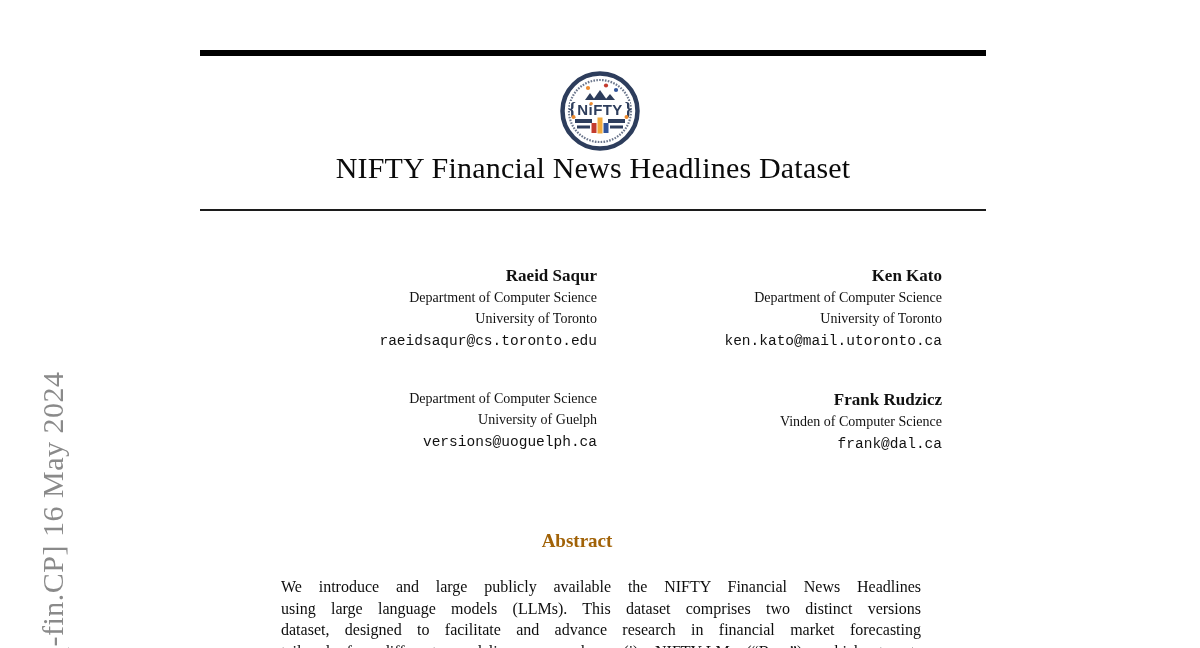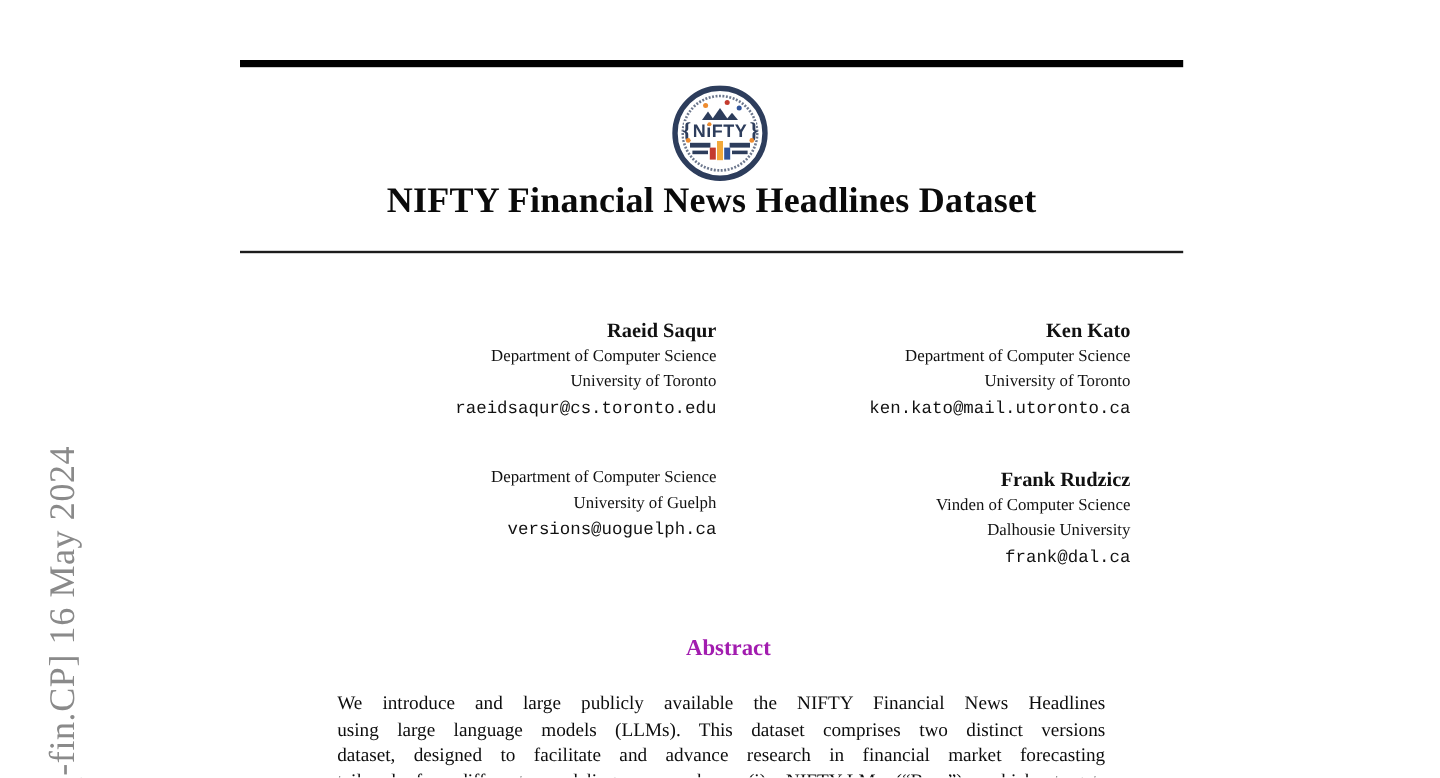--- a/index.html
+++ b/index.html
@@ -35,45 +35,45 @@
   }
 
   .logo-wrap {
     position:absolute; left:560px; top:71px;
     width:80px; height:80px;
   }
 
   .title {
     position:absolute; left:200px; top:151px; width:786px;
     text-align:center;
-    font-size:30px; font-weight:bold;
+    font-size:30px; font-weight:normal;
     letter-spacing:0.2px;
     color:#0a0a0a;
   }
 
   .authors {
     position:absolute; left:252px; top:264px; width:690px;
     display:grid;
     grid-template-columns:1fr 1fr;
     row-gap:36px;
   }
   .author-card { text-align:right; line-height:21px; }
   .author-name { font-weight:bold; font-size:17px; line-height:23px; }
   .author-affil { font-size:14px; }
   .author-email {
     font-family:"Liberation Mono", "DejaVu Sans Mono", monospace;
     font-size:14.5px; letter-spacing:0;
     padding-top:2px;
   }
 
   .abstract-heading {
-    position:absolute; left:214px; top:530px; width:786px;
+    position:absolute; left:184px; top:530px; width:786px;
     text-align:center;
     font-size:19px; font-weight:bold;
-    color:#a21caf;
+    color:#a16207;
   }
 
   .abstract {
     position:absolute; left:281px; top:576px; width:640px;
     font-size:16px;
     color:#0d0d0d;
   }
   .abs-line {
     text-align:justify;
     text-align-last:justify;
@@ -145,21 +145,20 @@
       <div class="author-email">ken.kato@mail.utoronto.ca</div>
     </div>
     <div class="author-card">
       <div class="author-affil">Department of Computer Science</div>
       <div class="author-affil">University of Guelph</div>
       <div class="author-email">versions@uoguelph.ca</div>
     </div>
     <div class="author-card">
       <div class="author-name">Frank Rudzicz</div>
       <div class="author-affil">Vinden of Computer Science</div>
-      <div class="author-affil">Dalhousie University</div>
       <div class="author-email">frank@dal.ca</div>
     </div>
   </div>
 
   <div class="abstract-heading">Abstract</div>
 
   <div class="abstract">
     <div class="abs-line">We introduce and large publicly available the NIFTY Financial News Headlines</div>
     <div class="abs-line">using large language models (LLMs). This dataset comprises two distinct versions</div>
     <div class="abs-line">dataset, designed to facilitate and advance research in financial market forecasting</div>

